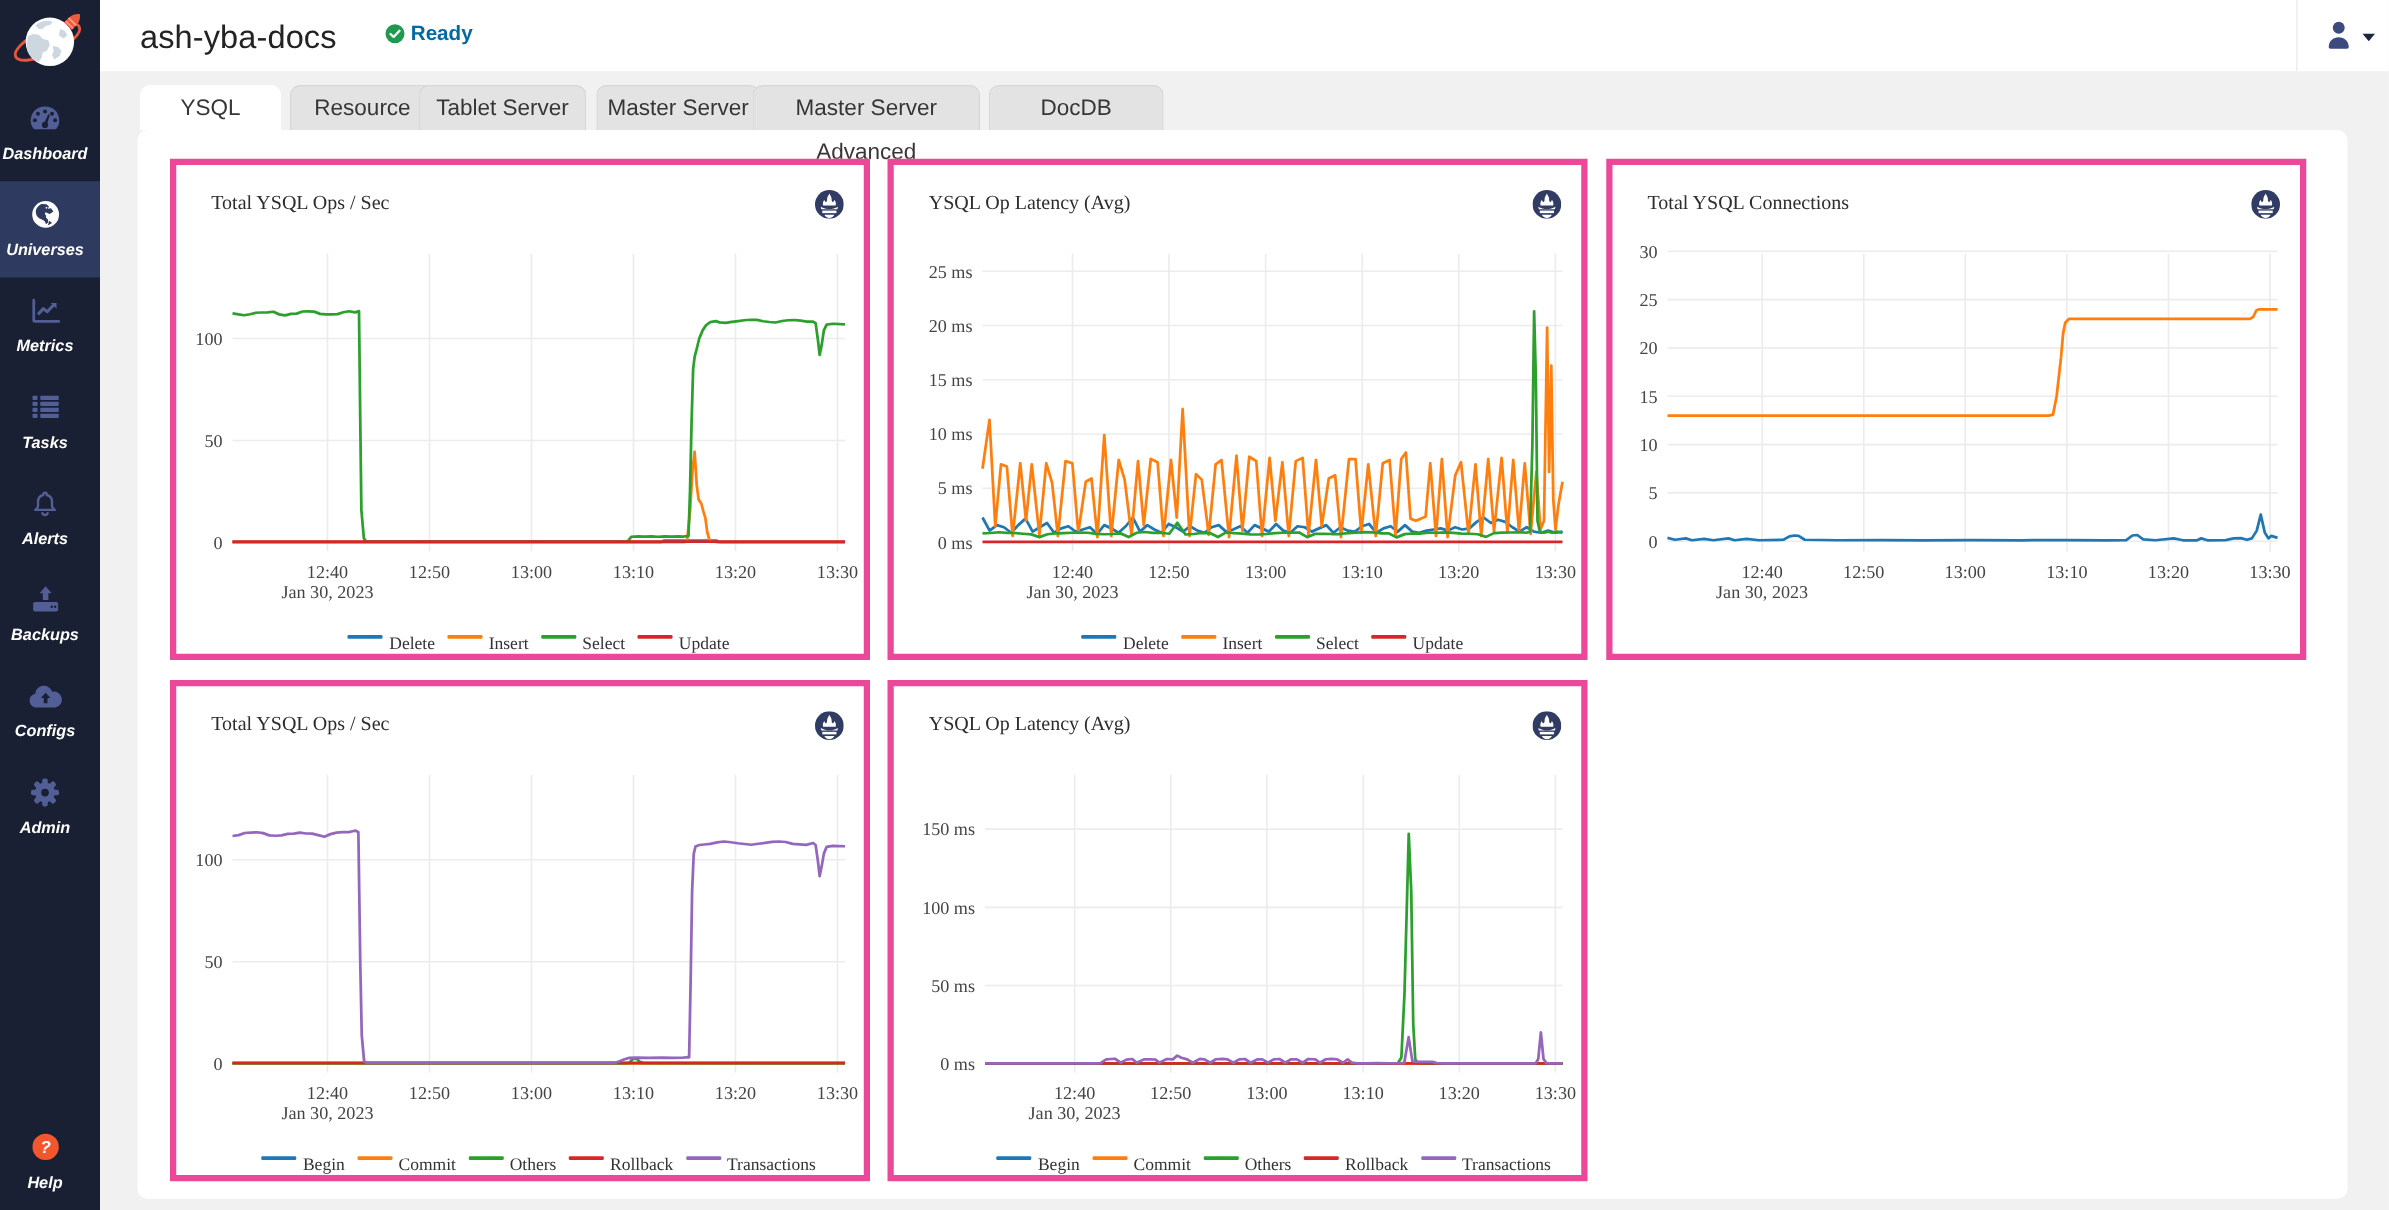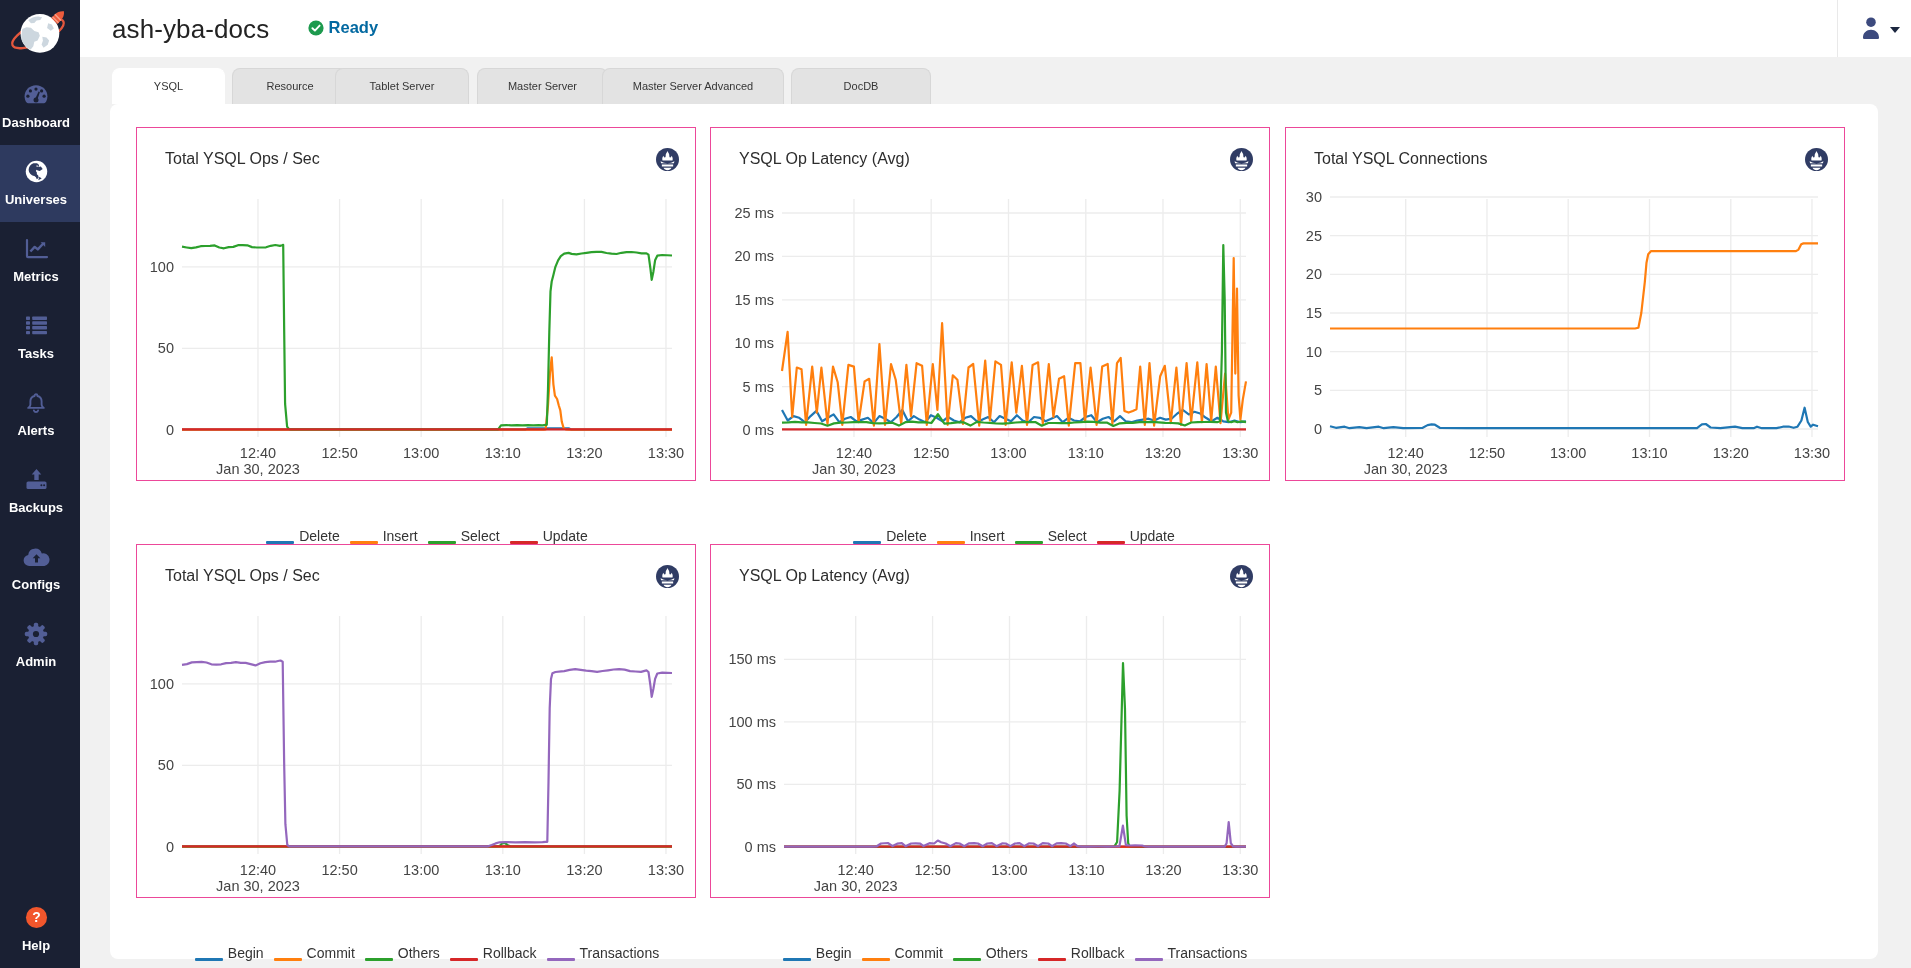--- a/index.html
+++ b/index.html
@@ -1,39 +1,39 @@
 <!DOCTYPE html>
 <html><head><meta charset="utf-8">
 <style>
 * { margin:0; padding:0; box-sizing:border-box; }
 html,body { width:1911px; height:968px; overflow:hidden;
   font-family:"Liberation Sans", sans-serif; background:#f1f1f1; }
 #sidebar { position:absolute; left:0; top:0; width:80px; height:968px; background:#1a2033; z-index:5; }
 .logo { position:absolute; left:6px; top:4px; }
-.nav { position:absolute; left:0; width:80px; height:77px; text-align:center; }
+.nav { position:absolute; left:0; width:80px; height:77px; text-align:center;font-style:italic; }
 .nav.active { background:#2e3a5f; }
 .nic { position:absolute; top:14px; left:0; width:72px; height:25px;
    display:flex; align-items:center; justify-content:center; }
 .nlb { position:absolute; top:47px; left:0; width:72px; text-align:center;
    color:#fff; font-size:13px; font-weight:700; letter-spacing:0; }
 #header { position:absolute; left:80px; top:0; width:1831px; height:57px; background:#fff; }
 #title { position:absolute; left:32px; top:14px; font-size:26px; font-weight:400; color:#232323; letter-spacing:0.1px;}
 .ready { position:absolute; left:228px; top:18px; font-size:16.5px; font-weight:700; color:#0369a1; }
 #usr { position:absolute; right:27px; top:15px; }
 #caret { position:absolute; right:11px; top:27px; width:0;height:0; border-left:5px solid transparent; border-right:5px solid transparent; border-top:6px solid #1c2740; }
 #hsep { position:absolute; right:73px; top:0; width:1px; height:57px; background:#e9e9e9; }
-.tab { position:absolute; top:68px; height:36px; background:#e3e3e3; border:1px solid #d7d7d7; border-bottom:none; border-radius:8px 8px 0 0; text-align:center; line-height:35px; font-size:11px; color:#363636; z-index:2;}
+.tab { position:absolute; top:68px; height:36px; background:#e3e3e3; border:1px solid #d7d7d7; border-bottom:none; border-radius:8px 8px 0 0; text-align:center; line-height:35px; font-size:18px; color:#363636; z-index:2;}
 .tab.at { background:#fff; border-color:#fff; z-index:4; }
 #panel { position:absolute; left:110px; top:104px; width:1768px; height:855px; background:#fff; border-radius:8px; z-index:1; }
-.card { position:absolute; width:560px; height:354px; background:#fff; border:1px solid #ec4899; z-index:3; }
+.card { position:absolute; width:560px; height:401px; background:#fff; border:5px solid #ec4899; z-index:3;font-family:Liberation Serif, serif; }
 .ct { position:absolute; left:28px; top:22px; font-size:16px; color:#2d2d2d; font-weight:500;}
 .prom { position:absolute; right:16px; top:20px; }
 .plot { position:absolute; left:0; top:0; }
 .legend { position:absolute; top:376px; width:560px; display:flex; justify-content:center; gap:10px; font-size:14px; color:#333; }
-.li { display:flex; align-items:flex-end; gap:5px; white-space:nowrap;margin-top:24px; }
+.li { display:flex; align-items:flex-start; gap:5px; white-space:nowrap; }
 .ls { display:inline-block; width:28px; height:3px; border-radius:1px; }
 </style></head>
 <body>
 <div id="header">
   <div id="title">ash-yba-docs</div>
   <span class="ready"><svg width="16" height="16" viewBox="0 0 16 16" style="vertical-align:-3px">
         <circle cx="8" cy="8" r="7.6" fill="#1d9a4e"></circle>
         <path d="M4.4 8.2 L6.9 10.6 L11.6 5.6" fill="none" stroke="#fff" stroke-width="1.9" stroke-linecap="round" stroke-linejoin="round"></path>
       </svg> Ready</span>
   <div id="hsep"></div>

